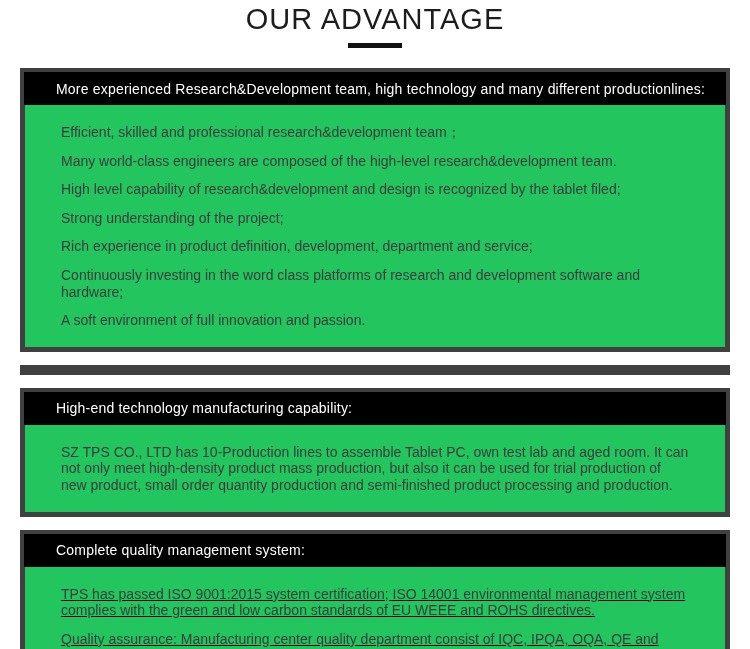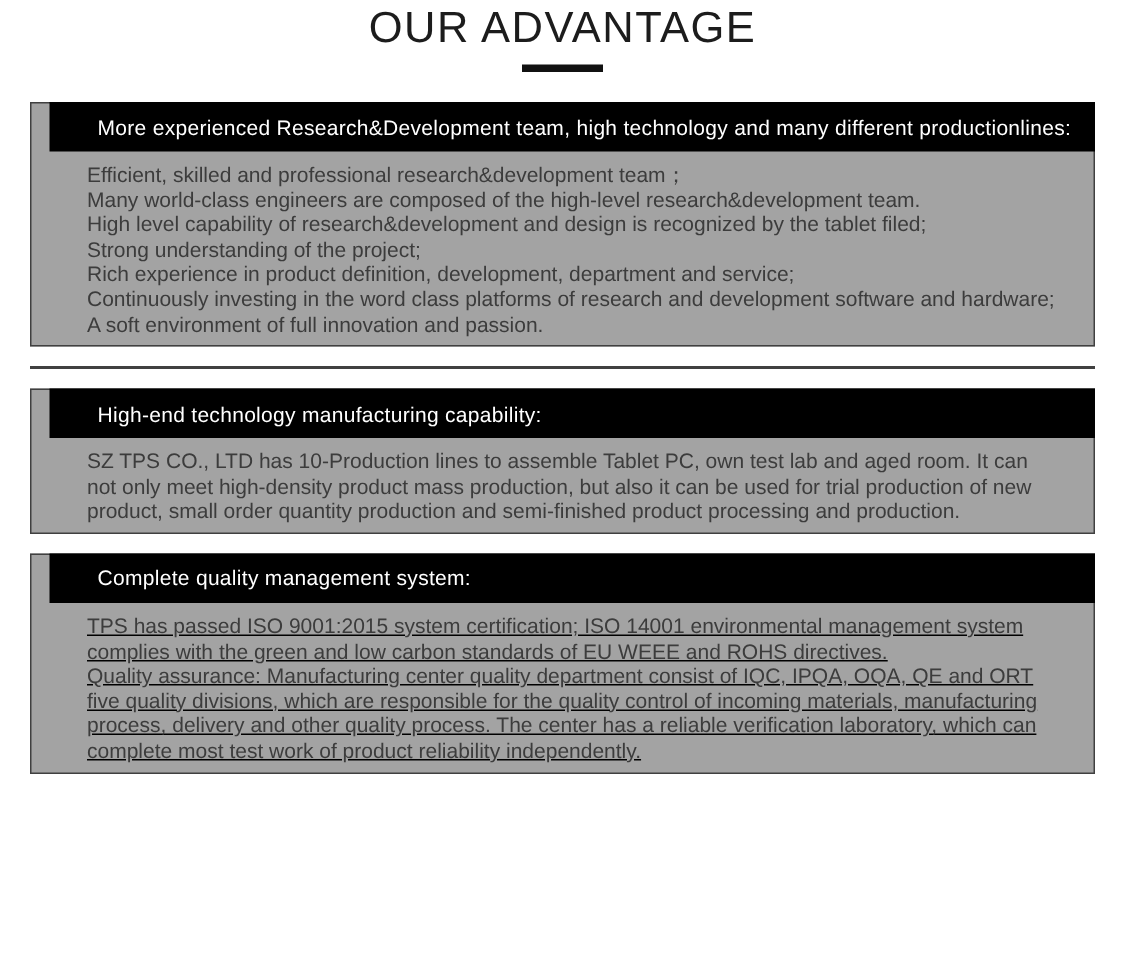--- a/index.html
+++ b/index.html
@@ -26,23 +26,22 @@
     line-height: 38px;
   }
   .title-underline {
     width: 54px;
     height: 5px;
     background: #111111;
     margin: 5px auto 0 auto;
   }
   .section {
     margin: 0 20px 13px 20px;
-    border: 1px solid #404040;
-    background: #a3a3a3;
-    padding-left: 13px;
+    border: 5px solid #404040;
+    background: #22c55e;
   }
   .section:last-child {
     margin-bottom: 0;
     text-decoration: underline;
   }
   .sec-header {
     height: 33px;
     background: #000000;
     display: flex;
     align-items: center;
@@ -52,21 +51,21 @@
     font-size: 14px;
     letter-spacing: 0.2px;
   }
   .sec-body {
     padding: 7px 24px 6px 24px;
     color: #3c3c3c;
     font-size: 14px;
     line-height: 16.6px;
   }
   .body-line {
-    margin: 0;
+    margin: 12px;
   }
 </style>
 </head>
 <body>
 
 <div class="title-wrap">
   <h1 class="page-title">OUR ADVANTAGE</h1>
   <div class="title-underline"></div>
 </div>
 

